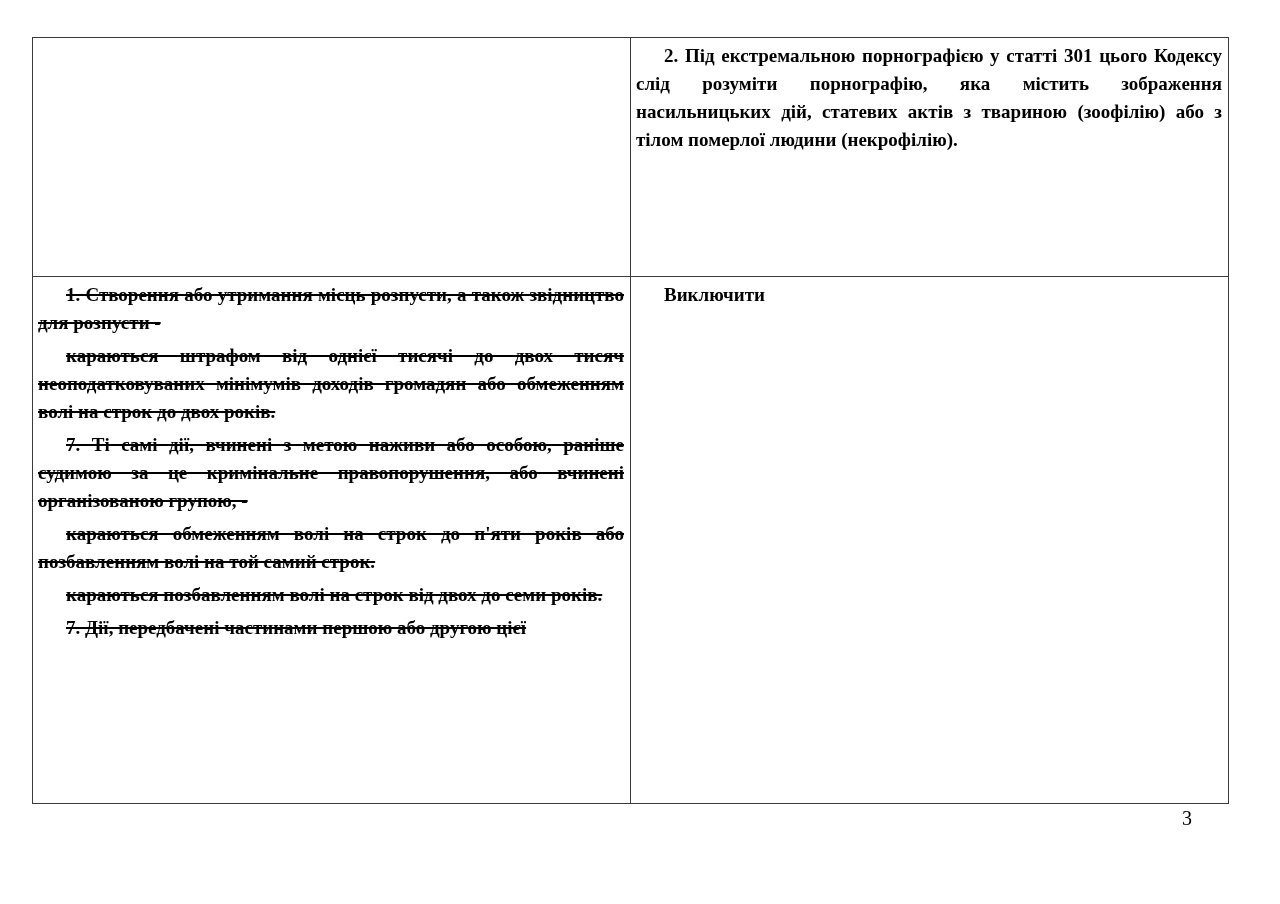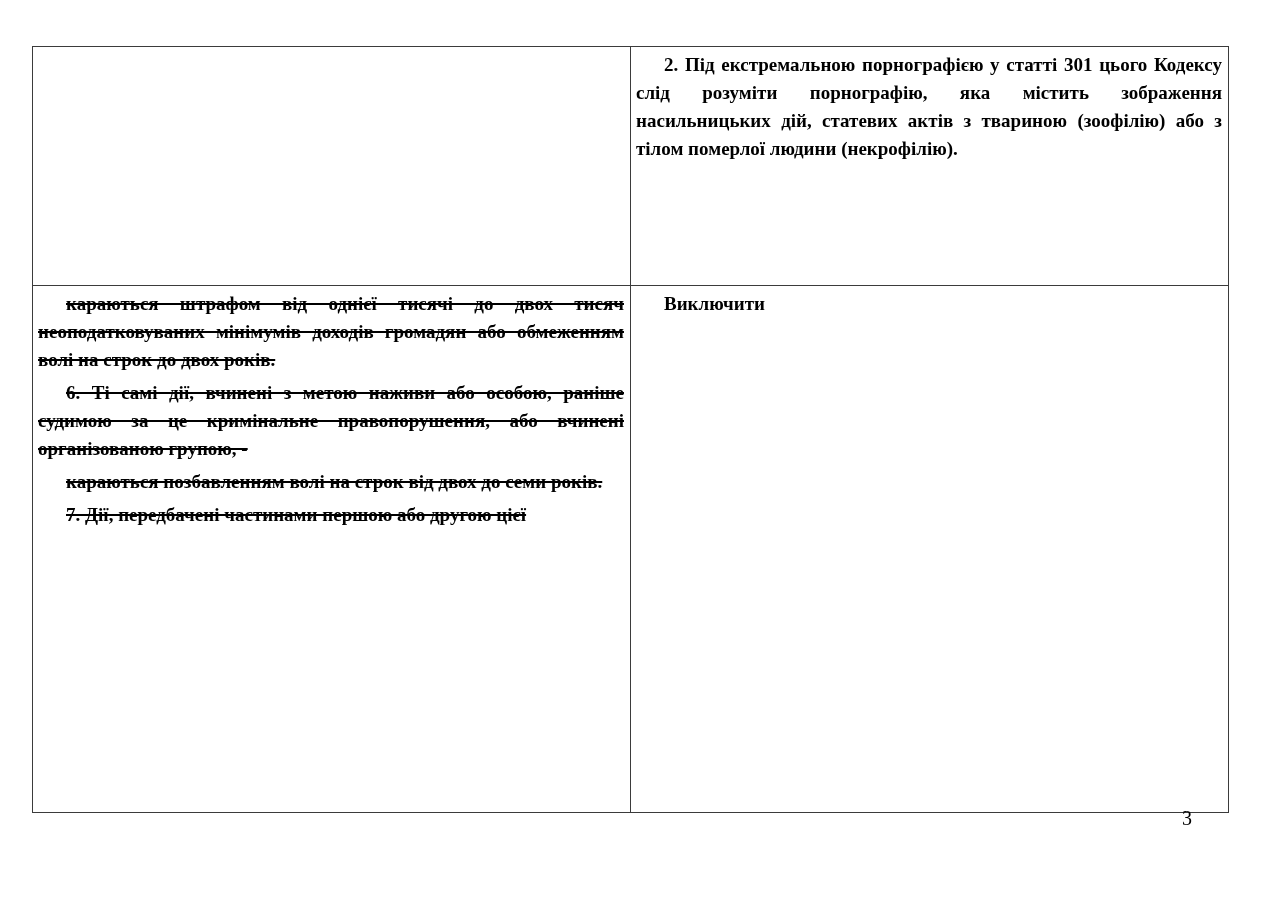--- a/index.html
+++ b/index.html
@@ -11,21 +11,21 @@
     position: relative;
     width: 1280px;
     height: 904px;
     font-family: "Liberation Serif", "DejaVu Serif", serif;
     color: #000000;
     overflow: hidden;
   }
   .doc-table {
     position: absolute;
     left: 32px;
-    top: 46px;
+    top: 37px;
     display: grid;
     grid-template-columns: 598px 597px;
     grid-template-rows: 239px 526px;
     border: 1.5px solid #3b3b3b;
     background: #ffffff;
   }
   .cell {
     box-sizing: border-box;
     overflow: hidden;
     padding: 2px 6px 0 5px;
@@ -58,22 +58,24 @@
 </style>
 </head>
 <body>
 
 <div class="doc-table">
   <div class="cell col-left row-top"></div>
   <div class="cell row-top">
       <p class="para bold"><b>2</b>. Під екстремальною порнографією у статті 301 цього Кодексу слід розуміти порнографію, яка містить зображення насильницьких дій, статевих актів з твариною (зоофілію) або з тілом померлої людини (некрофілію).</p>
     </div>
   <div class="cell col-left">
+      <p class="para bold strike">1. Створення або утримання місць розпусти, а також звідництво для розпусти -</p>
       <p class="para bold strike">караються штрафом від однієї тисячі до двох тисяч неоподатковуваних мінімумів доходів громадян або обмеженням волі на строк до двох років.</p>
-      <p class="para bold strike">6. Ті самі дії, вчинені з метою наживи або особою, раніше судимою за це кримінальне правопорушення, або вчинені організованою групою, -</p>
+      <p class="para bold strike">7. Ті самі дії, вчинені з метою наживи або особою, раніше судимою за це кримінальне правопорушення, або вчинені організованою групою, -</p>
+      <p class="para bold strike">караються обмеженням волі на строк до п'яти років або позбавленням волі на той самий строк.</p>
       <p class="para bold strike">караються позбавленням волі на строк від двох до семи років.</p>
       <p class="para bold strike">7. Дії, передбачені частинами першою або другою цієї</p>
     </div>
   <div class="cell">
       <p class="para bold">Виключити</p>
     </div>
 </div>
 
 <div class="page-number">3</div>
 

